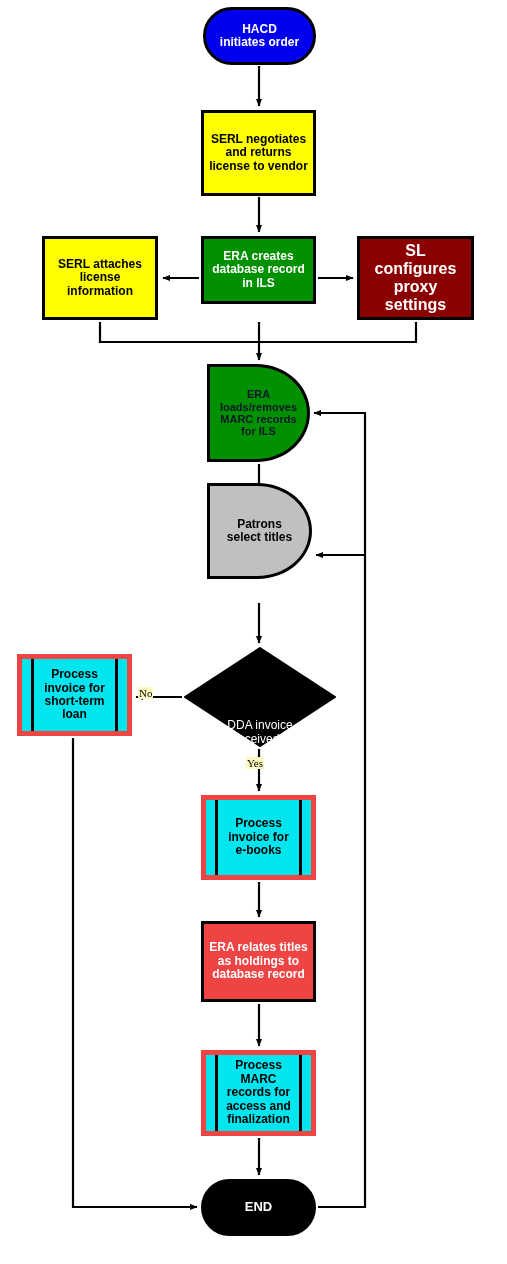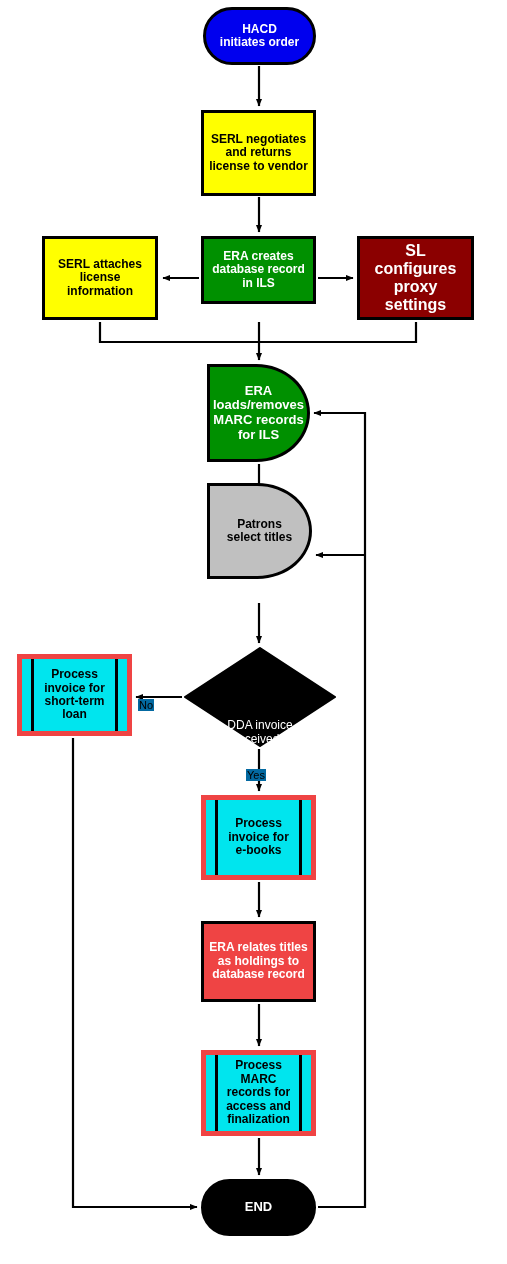--- a/index.html
+++ b/index.html
@@ -85,28 +85,27 @@
     display: flex;
     align-items: flex-end;
     justify-content: center;
     text-align: center;
     font-weight: normal;
     line-height: 1.15;
     white-space: pre-line;
   }
   .edge-label {
     position: absolute;
-    font-family: Liberation Sans, sans-serif;
+    font-family: Liberation Serif, serif;
     font-size: 11px;
     color: #000000;
-    background: #0369a1;
+    background: #fef9c3;
     padding: 0 1px;
     z-index: 6;
     white-space: nowrap;
-    margin-top: 12px;
   }
 </style>
 </head>
 <body>
 
 <div id="chart-root">
 
   <svg id="edges-layer" viewBox="0 0 507 1264" width="507" height="1264" xmlns="http://www.w3.org/2000/svg">
     <defs>
       <marker id="arrowhead" markerWidth="9" markerHeight="9" refX="7.4" refY="3.2" orient="auto" markerUnits="userSpaceOnUse">
@@ -173,21 +172,21 @@
     <span class="label">ERA creates
 database record
 in ILS</span>
   </div>
 
   <div class="node shape-process" style="left:357px; top:236px; width:117px; height:84px; background:#8b0000; color:#ffffff; font-size:16px;">
     <span class="label">SL configures
 proxy settings</span>
   </div>
 
-  <div class="node shape-d" style="left:207px; top:364px; width:103px; height:98px; background:#009000; color:#ffffff; font-size:13px;">
+  <div class="node shape-d" style="left:207px; top:364px; width:103px; height:98px; background:#009000; color:#0f172a; font-size:11px;">
     <span class="label">ERA
 loads/removes
 MARC records
 for ILS</span>
   </div>
 
   <div class="node shape-d" style="left:207px; top:483px; width:105px; height:96px; background:#c0c0c0; color:#000000; font-size:12px;">
     <span class="label">Patrons
 select titles</span>
   </div>

